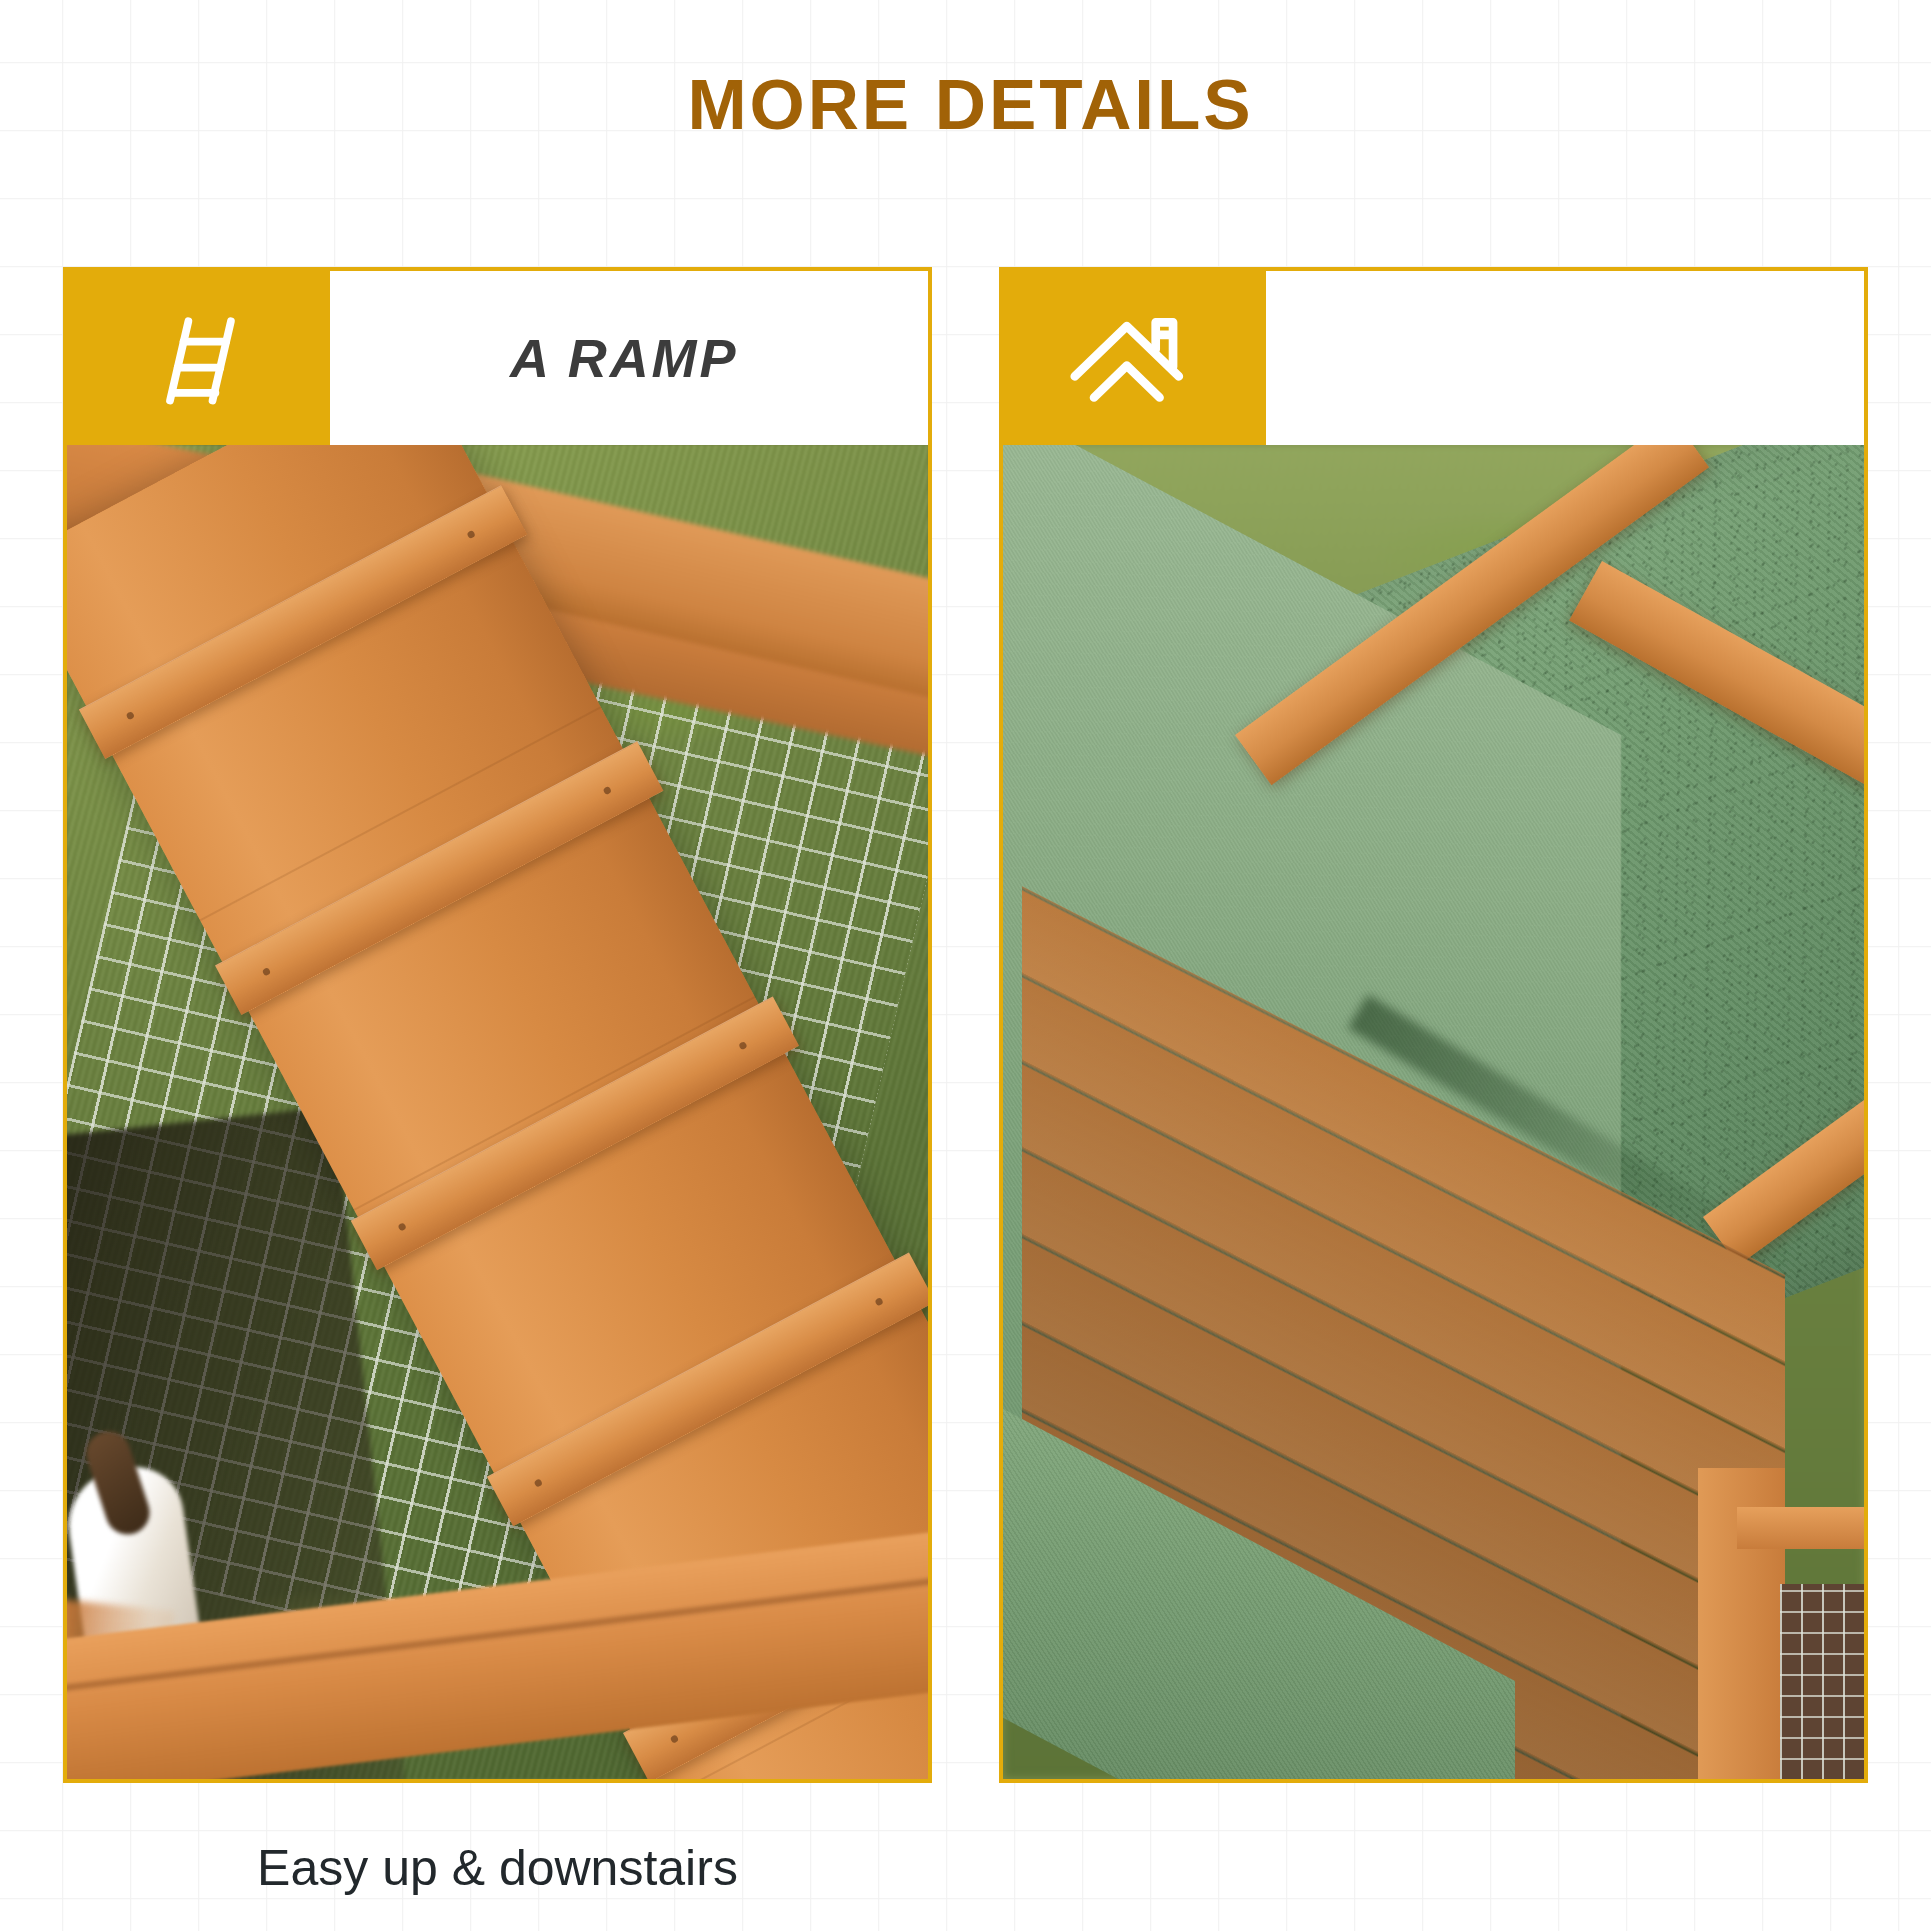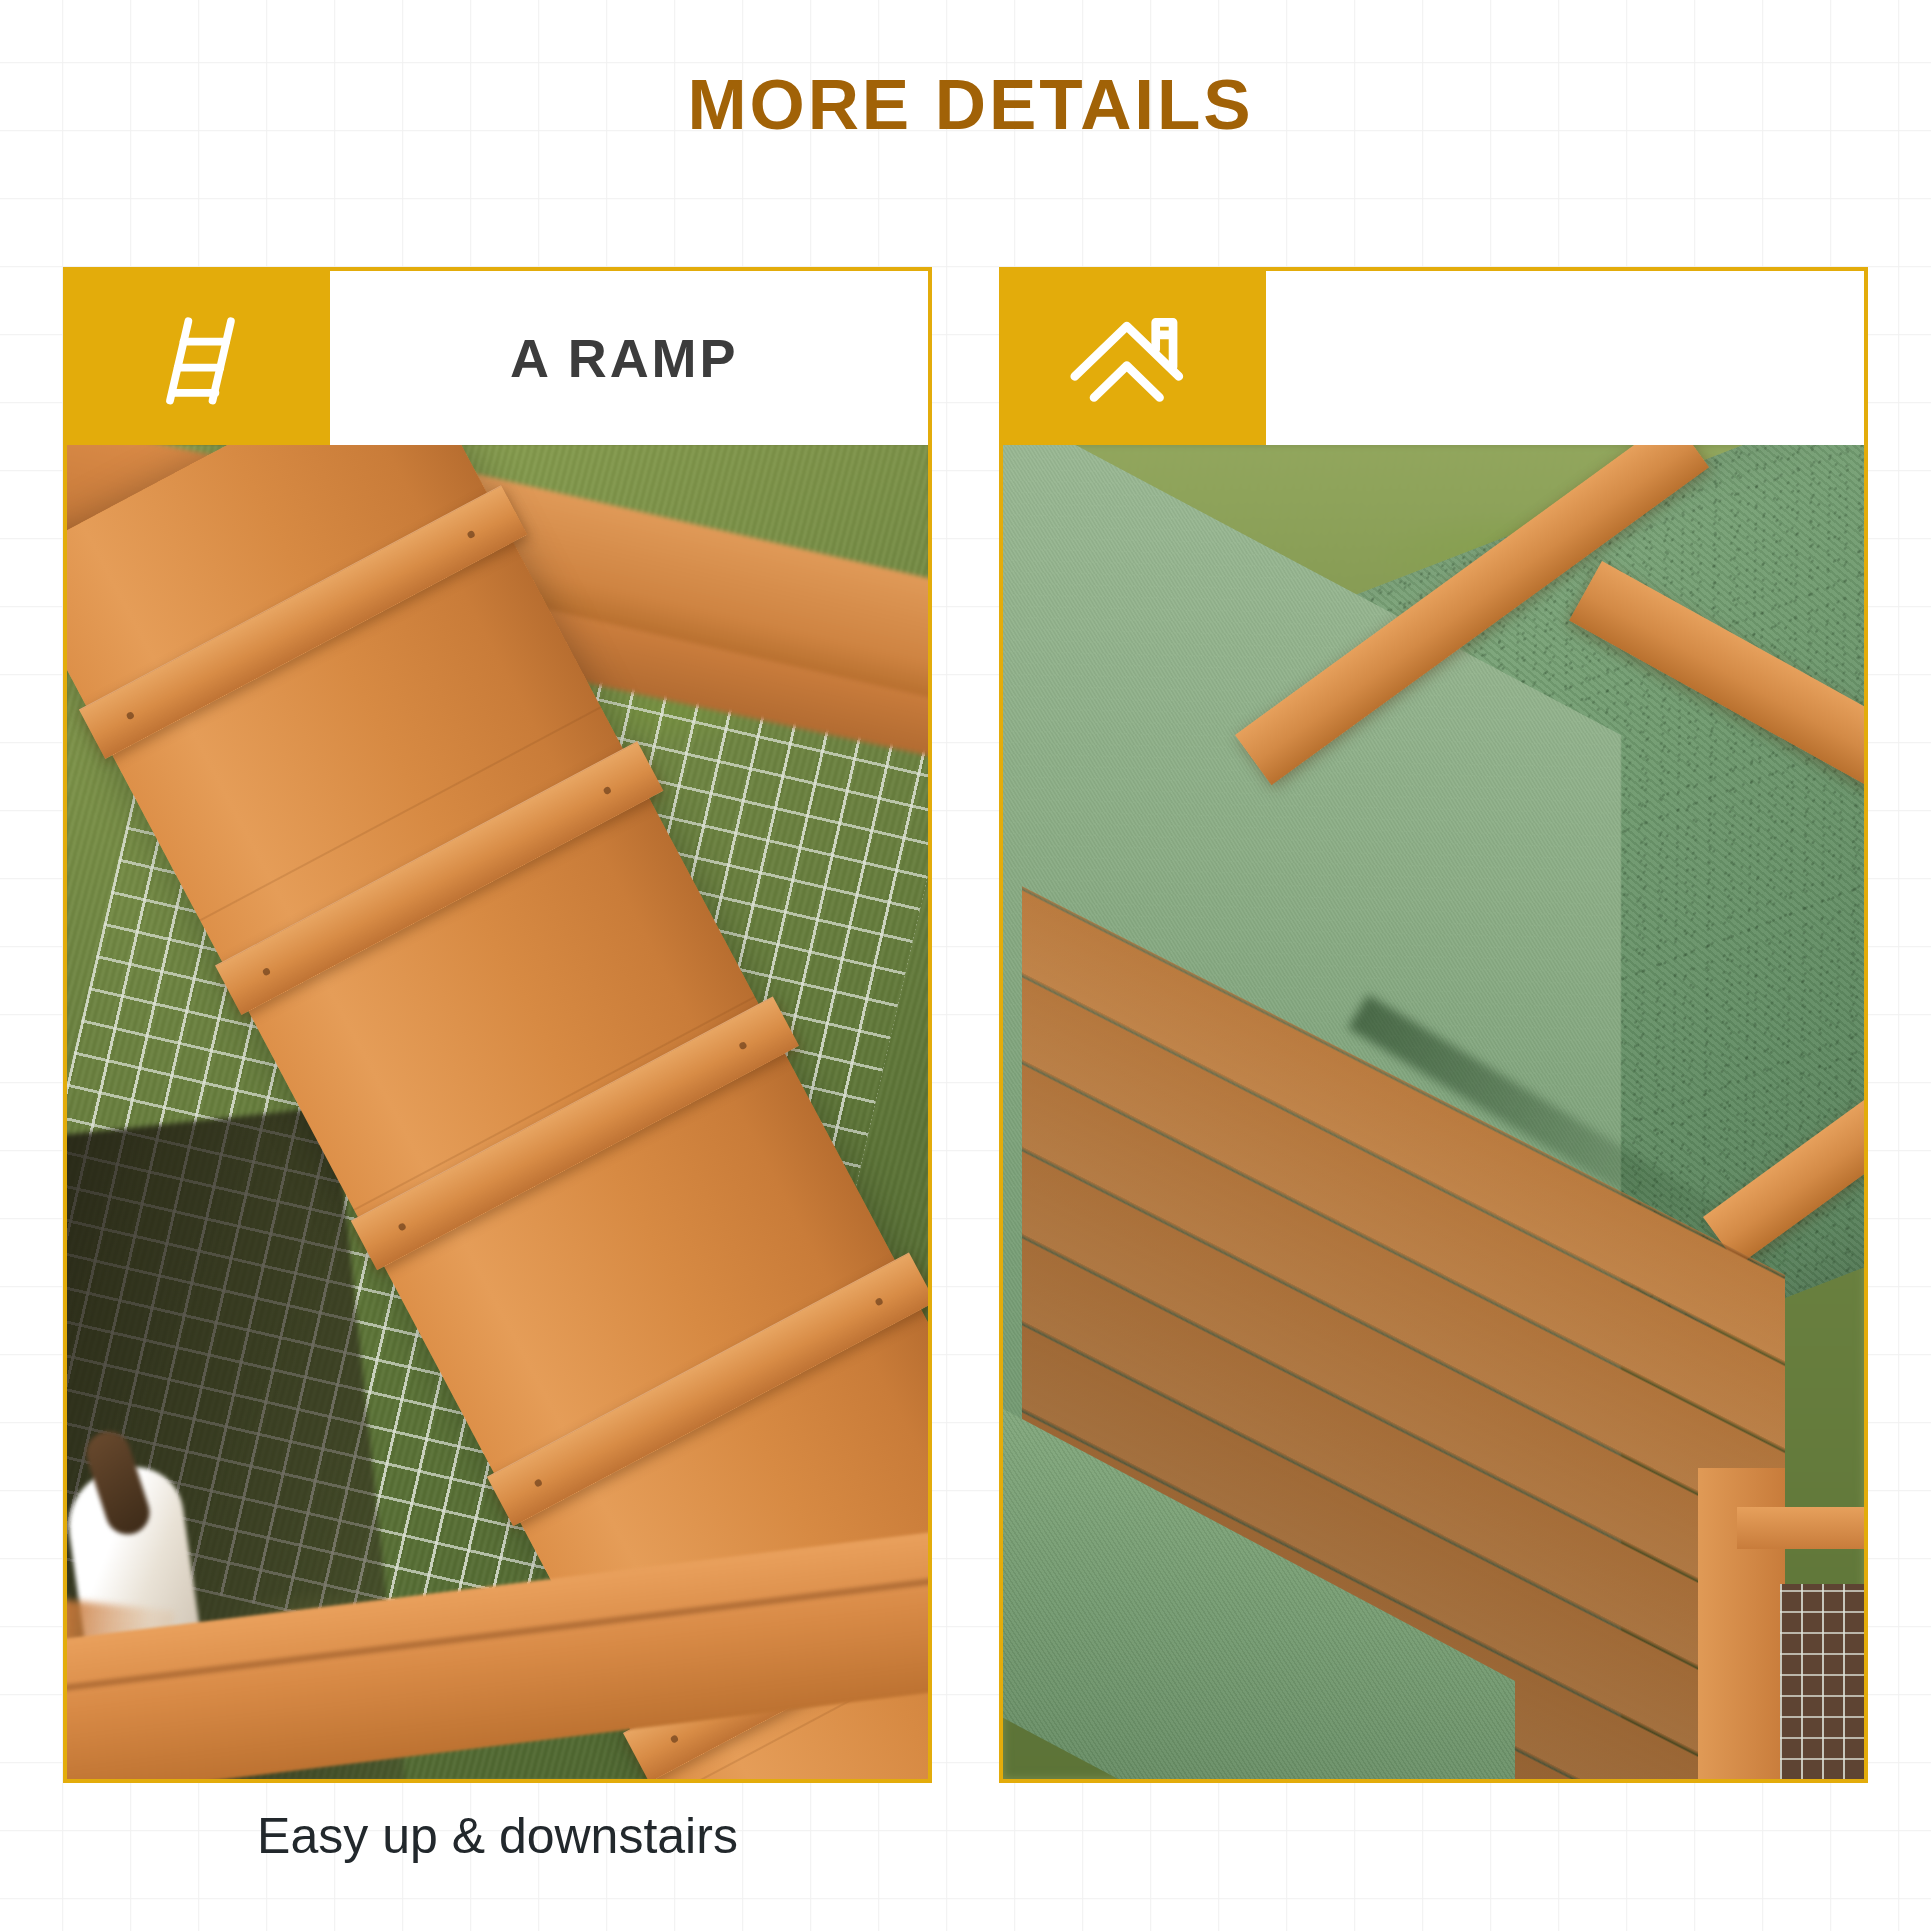--- a/index.html
+++ b/index.html
@@ -42,20 +42,21 @@
   }
 
   
   .panel {
     position: absolute;
     top: 267px;
     width: 869px;
     height: 1516px;
     border: 4.8px solid #E3AC0B;
     background: #ffffff;
+    font-style: italic;
   }
   #panel-left  { left: 63px; }
   #panel-right { left: 999px; }
 
   .panel-head {
     position: relative;
     height: 174px;
     display: flex;
     align-items: stretch;
     background: #ffffff;
@@ -93,21 +94,21 @@
   .caption {
     position: absolute;
     top: 1807px;
     width: 869px;
     text-align: center;
     font-size: 50px;
     color: #22282c;
     font-family: "Liberation Sans", sans-serif;
     letter-spacing: 0px;
   }
-  #caption-left  { left: 63px; }
+  #caption-left  { left: 63px; margin-top: 32px; }
   #caption-right { left: 999px; }
 
   
   .p1 { position: absolute; inset: 0; background: #6f7d3c; }
   .p1-grass {
     position: absolute; inset: 0;
     background:
       radial-gradient(ellipse 116px 39px at 20% 30%, rgba(160,185,90,.55), transparent 70%),
       radial-gradient(ellipse 154px 48px at 70% 20%, rgba(120,150,60,.5), transparent 70%),
       radial-gradient(ellipse 135px 43px at 45% 60%, rgba(175,190,110,.45), transparent 70%),

